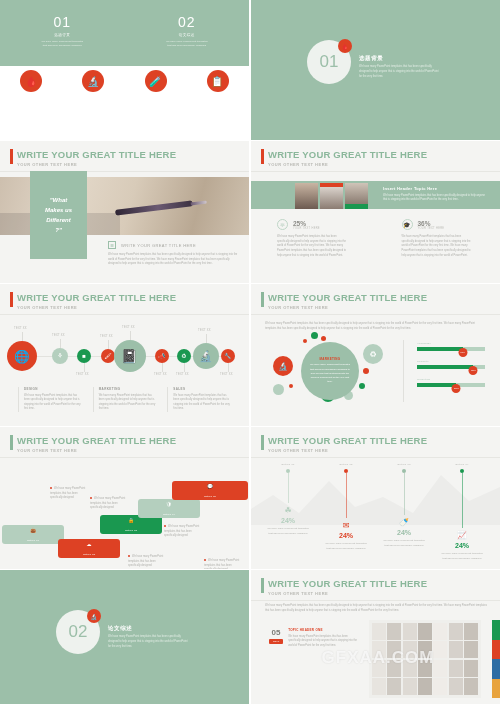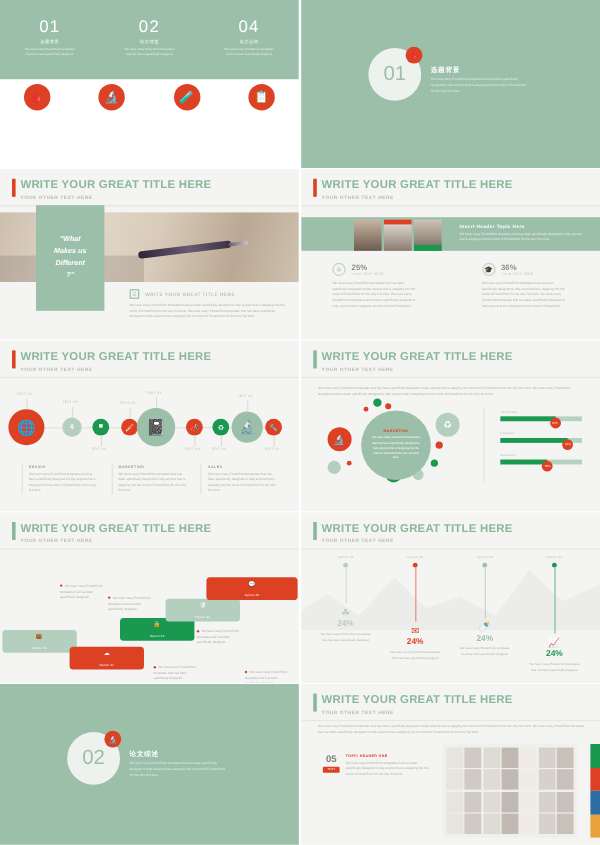--- a/index.html
+++ b/index.html
@@ -175,25 +175,20 @@
     <div class="green"></div>
     <div class="cols">
       <div class="col">
         <div class="num">01</div>
         <div class="cn">选题背景</div>
         <div class="ld">We have many PowerPoint templates that has been specifically designed</div>
       </div>
       <div class="col">
         <div class="num">02</div>
         <div class="cn">论文综述</div>
-        <div class="ld">We have many PowerPoint templates that has been specifically designed</div>
-      </div>
-      <div class="col">
-        <div class="num">04</div>
-        <div class="cn">论文总结</div>
         <div class="ld">We have many PowerPoint templates that has been specifically designed</div>
       </div>
     </div>
     <div class="dots">
       <div class="dcell">
           <div class="circ">🩸</div>
         </div>
       <div class="dcell">
           <div class="circ">🔬</div>
         </div>
@@ -545,15 +540,16 @@
         <i style="background: rgb(239, 236, 232);"></i>
         <i style="background: rgb(214, 209, 203);"></i>
         <i style="background: rgb(199, 193, 185);"></i>
       </div>
     <div class="stripe" id="s10stripe">
         <b style="background: rgb(26, 152, 80);"></b>
         <b style="background: rgb(221, 65, 36);"></b>
         <b style="background: rgb(46, 109, 164);"></b>
         <b style="background: rgb(232, 163, 61);"></b>
       </div>
+    <div class="wm">GFXAA.COM</div>
   </div>
 
 </div>
 
 </body></html>

